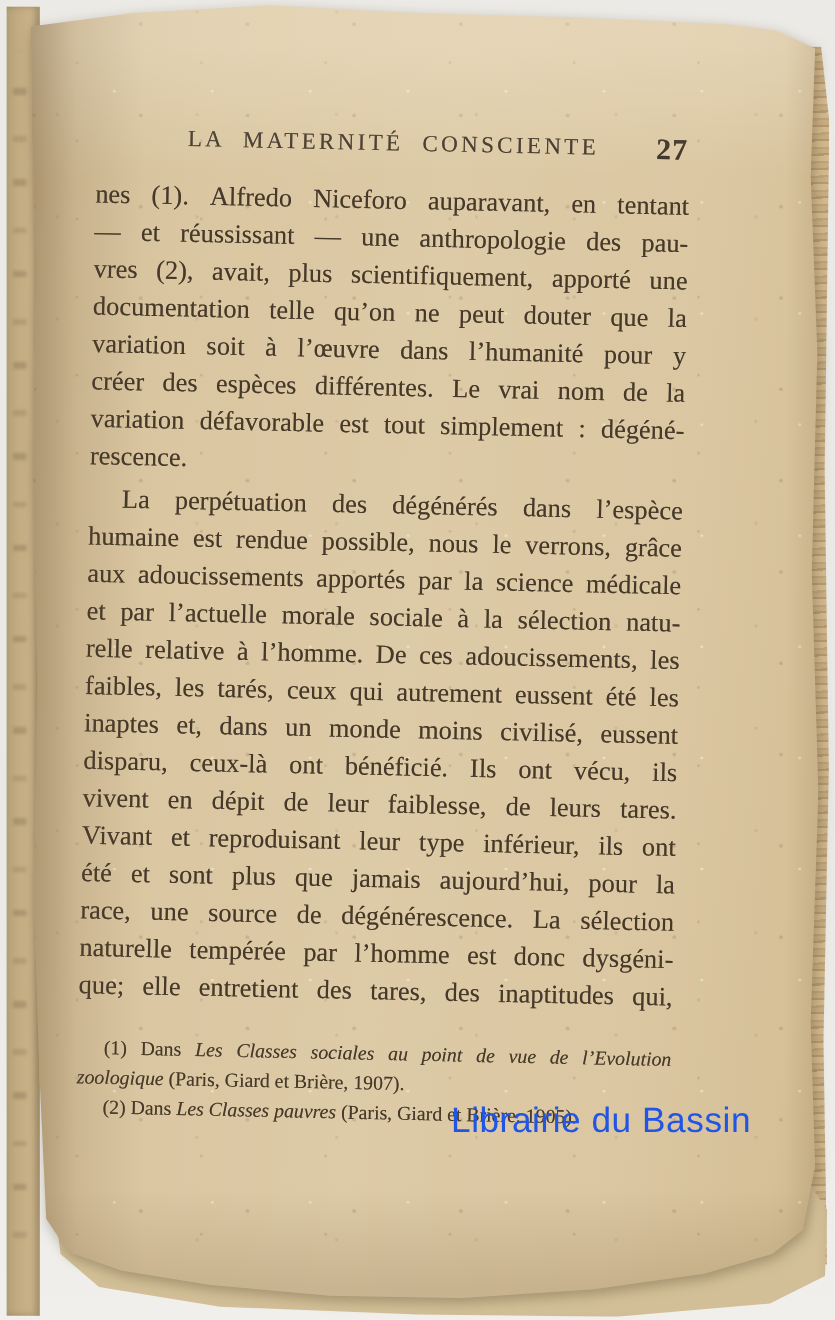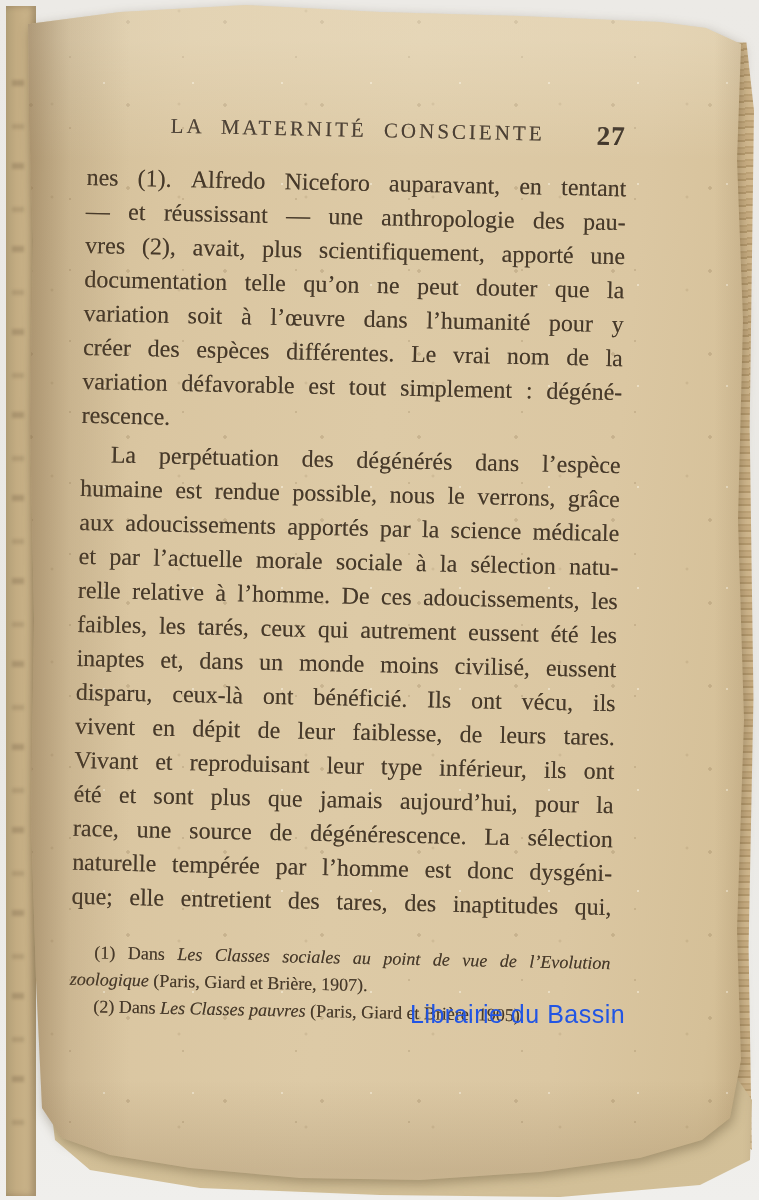--- a/index.html
+++ b/index.html
@@ -80,21 +80,21 @@
   .para2{margin-top:5px;}
 
   .footnotes{margin-top:26px;font-size:18px;line-height:27px;}
   .fnline{height:27px;}
   .fnline.just{text-align:justify;text-align-last:justify;}
   .fnline.indent{padding-left:24px;}
   .fnline em{font-style:italic;}
 
   .watermark{position:absolute;left:410px;top:1000px;width:330px;
       font-family:"Liberation Sans","DejaVu Sans",sans-serif;
-      font-size:25px;font-weight:500;letter-spacing:.5px;white-space:nowrap;}
+      font-size:32px;font-weight:500;letter-spacing:.5px;white-space:nowrap;}
 </style>
 </head>
 <body>
 
 <div class="scene">
 
   <div class="gutter-page"></div>
 
   <div class="edge-stack"></div>
 

